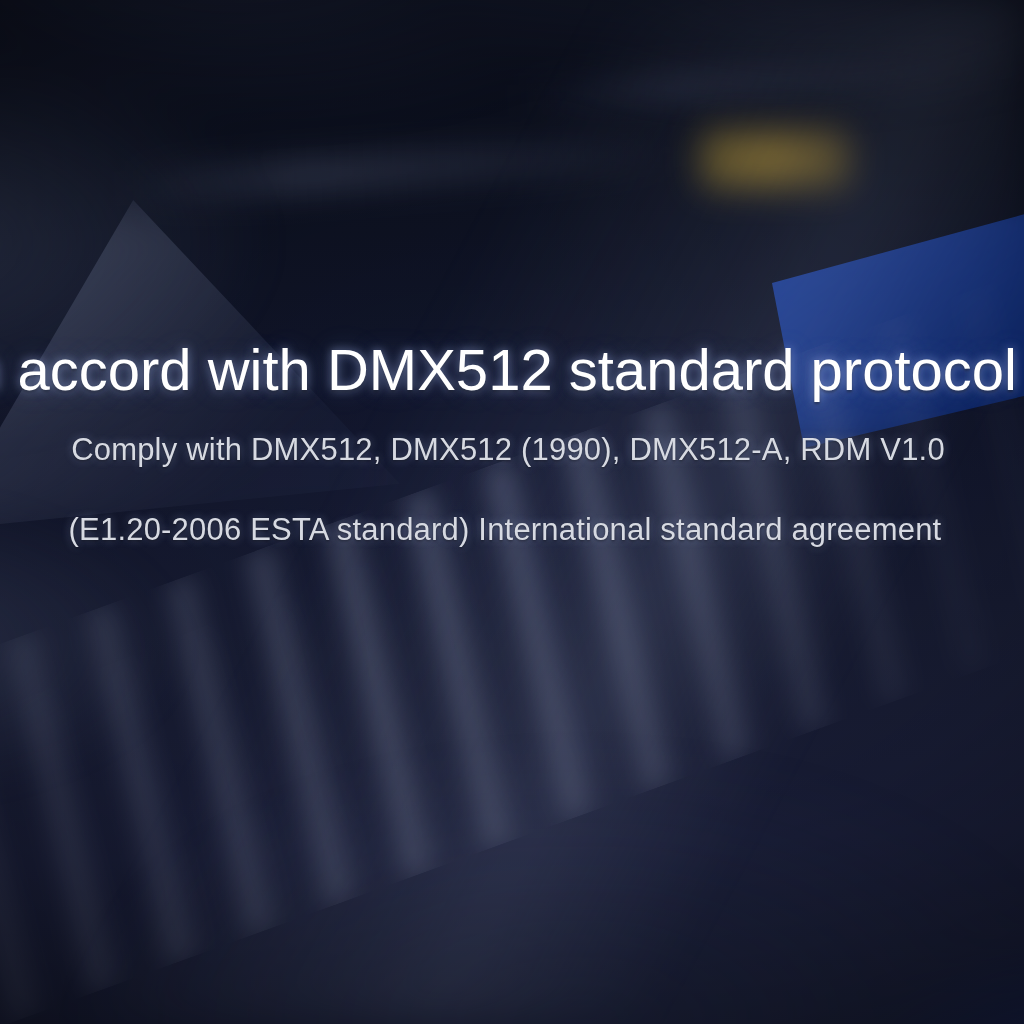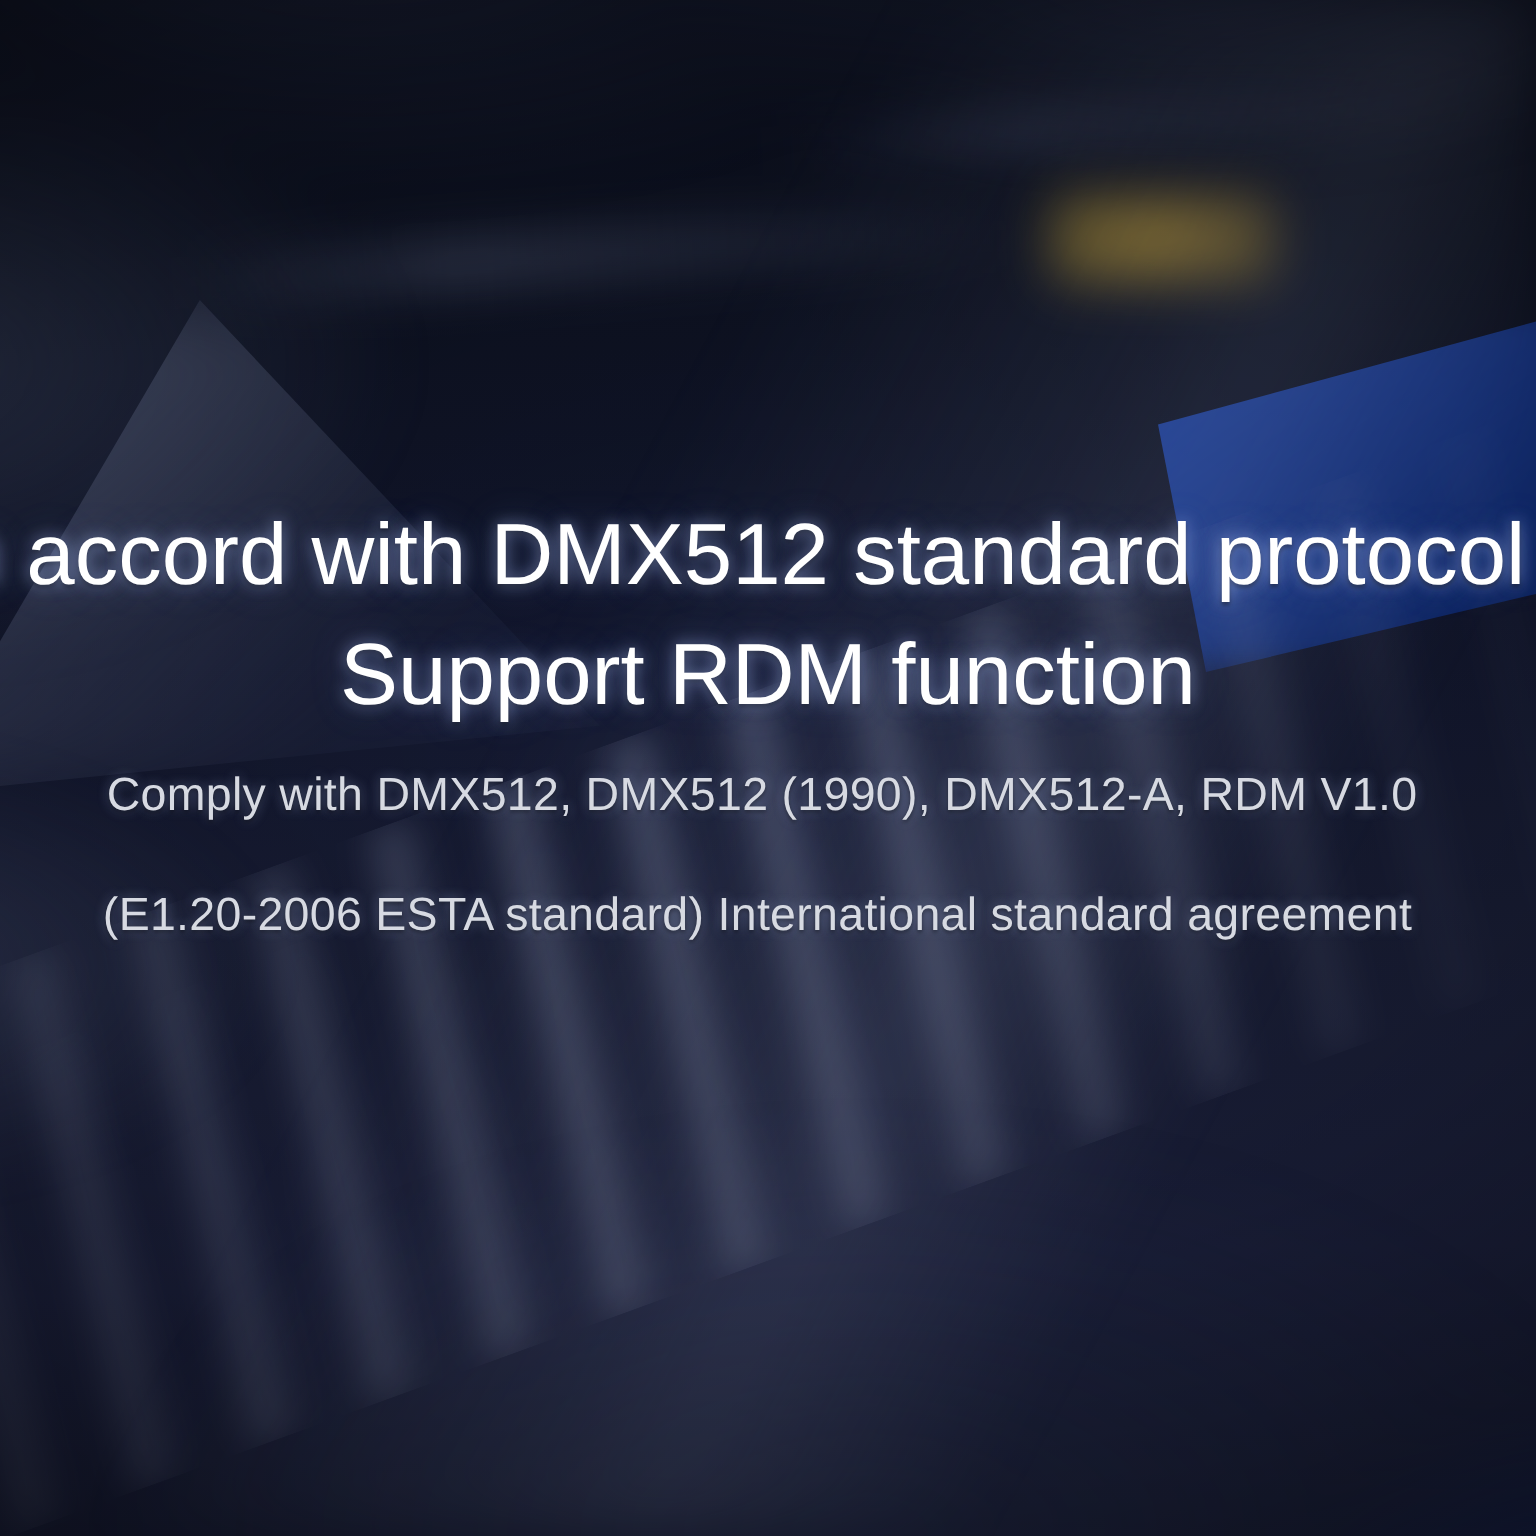--- a/index.html
+++ b/index.html
@@ -225,18 +225,17 @@
   <div class="bg-wedge-left"></div>
   <div class="bg-amber"></div>
   <div class="bg-blue-panel"></div>
   <div class="bg-faders"></div>
   <div class="bg-faders-2"></div>
   <div class="bg-sheen"></div>
   <div class="bg-vignette"></div>
 
   <div class="text-block">
     <div class="headline headline-line-1">In accord with DMX512 standard protocol</div>
-    <div class="headline headline-line-2">Support RDM function</div>
     <div class="subline subline-1">Comply with DMX512, DMX512 (1990), DMX512-A, RDM V1.0</div>
     <div class="subline subline-2">(E1.20-2006 ESTA standard) International standard agreement</div>
   </div>
 
 </div>
 
 </body></html>

